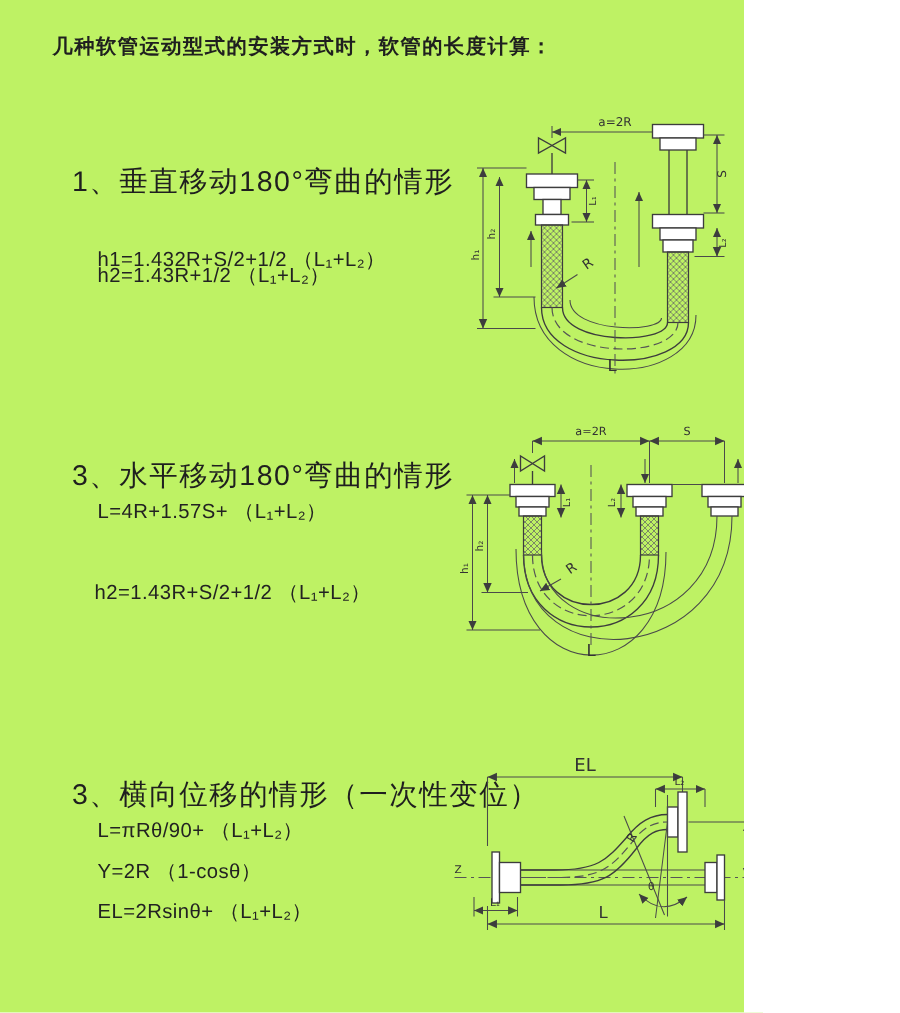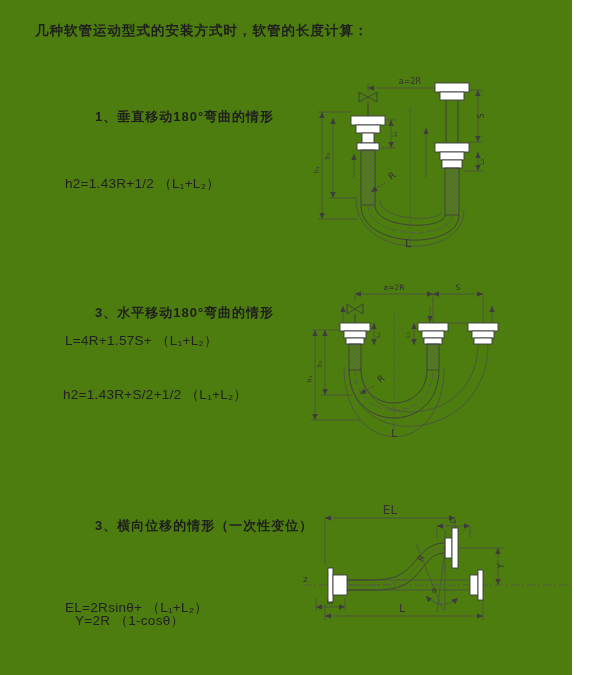--- a/index.html
+++ b/index.html
@@ -1,45 +1,47 @@
 <!DOCTYPE html>
 <html><head>
 <meta charset="utf-8">
 <style>
   html,body{margin:0;padding:0;background:#fff;}
-  .page{position:relative;width:572px;height:675px;background:#4d7c0f;overflow:hidden;
+  .page{position:relative;width:496px;height:675px;background:#bef264;overflow:hidden;
         font-family:"Liberation Sans","DejaVu Sans",sans-serif;color:#1f1f1f;}
   .title{position:absolute;left:35px;top:22px;font-size:13.5px;font-weight:bold;letter-spacing:1px;}
-  .sec-head{position:absolute;font-size:13px;font-weight:bold;letter-spacing:1px;margin-left:47px;}
+  .sec-head{position:absolute;font-size:19px;font-weight:normal;letter-spacing:1px;}
   .formula{position:absolute;font-size:13.5px;letter-spacing:0.3px;color:#222;}
   svg{position:absolute;overflow:visible;}
   svg text{font-family:"DejaVu Sans","Liberation Sans",sans-serif;fill:#333;}
   .ln{stroke:#3d3d3d;stroke-width:0.9;fill:none;}
   .thin{stroke:#4a4a4a;stroke-width:0.7;fill:none;}
   .dim{stroke:#4a4a4a;stroke-width:0.7;fill:none;}
   .dash{stroke:#555;stroke-width:0.7;fill:none;stroke-dasharray:8 3 2 3;}
   .hdash{stroke:#555;stroke-width:0.8;fill:none;stroke-dasharray:6 3;}
   .fl{fill:#ffffff;stroke:#3d3d3d;stroke-width:0.9;}
 </style>
 </head>
 <body>
 
 <div class="page">
 
   <div class="title">几种软管运动型式的安装方式时，软管的长度计算：</div>
 
   <div class="sec-head" style="left:48px;top:108px;">1、垂直移动180°弯曲的情形</div>
+  <div class="formula" style="left:65px;top:164px;">h1=1.432R+S/2+1/2 （L₁+L₂）</div>
   <div class="formula" style="left:65px;top:175px;">h2=1.43R+1/2 （L₁+L₂）</div>
 
   <div class="sec-head" style="left:48px;top:304px;">3、水平移动180°弯曲的情形</div>
   <div class="formula" style="left:65px;top:332px;">L=4R+1.57S+ （L₁+L₂）</div>
   <div class="formula" style="left:63px;top:386px;">h2=1.43R+S/2+1/2 （L₁+L₂）</div>
 
   <div class="sec-head" style="left:48px;top:517px;">3、横向位移的情形（一次性变位）</div>
-  <div class="formula" style="left:75px;top:572px;margin-top:40px;">Y=2R （1-cosθ）</div>
+  <div class="formula" style="left:65px;top:545px;">L=πRθ/90+ （L₁+L₂）</div>
+  <div class="formula" style="left:65px;top:572px;">Y=2R （1-cosθ）</div>
   <div class="formula" style="left:65px;top:599px;">EL=2Rsinθ+ （L₁+L₂）</div>
 
   <svg style="left:305px;top:70px;" width="195" height="190" viewBox="0 0 195 190">
     <defs>
       <marker id="ar1" viewBox="0 0 10 10" refX="9" refY="5" markerWidth="7" markerHeight="7" markerUnits="userSpaceOnUse" orient="auto-start-reverse">
         <path d="M0,1 L9,5 L0,9 z" fill="#3d3d3d"></path>
       </marker>
       <pattern id="br1" width="4" height="4" patternUnits="userSpaceOnUse">
         <path d="M0,4 L4,0 M0,0 L4,4" stroke="#666" stroke-width="0.5"></path>
       </pattern>

